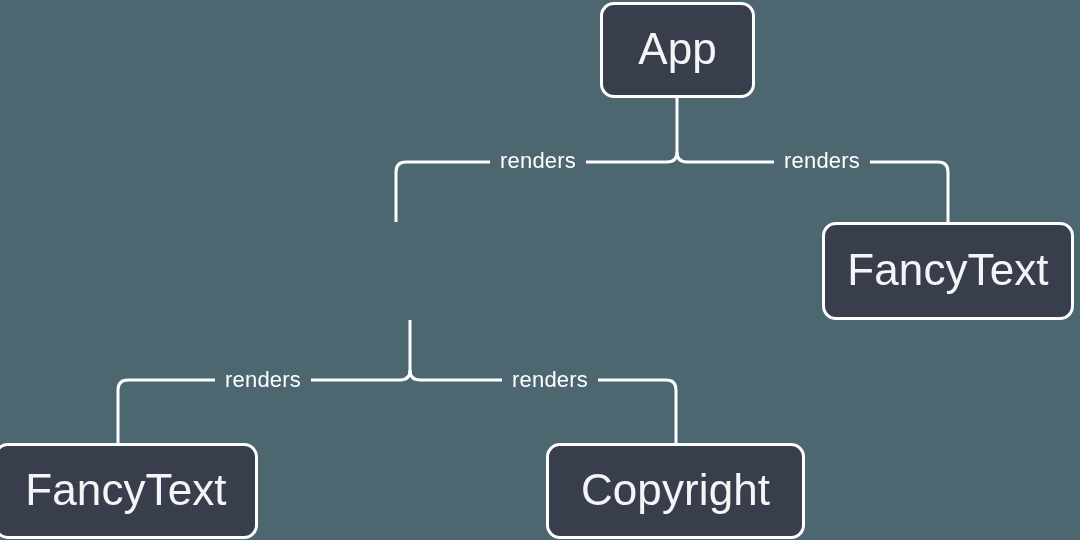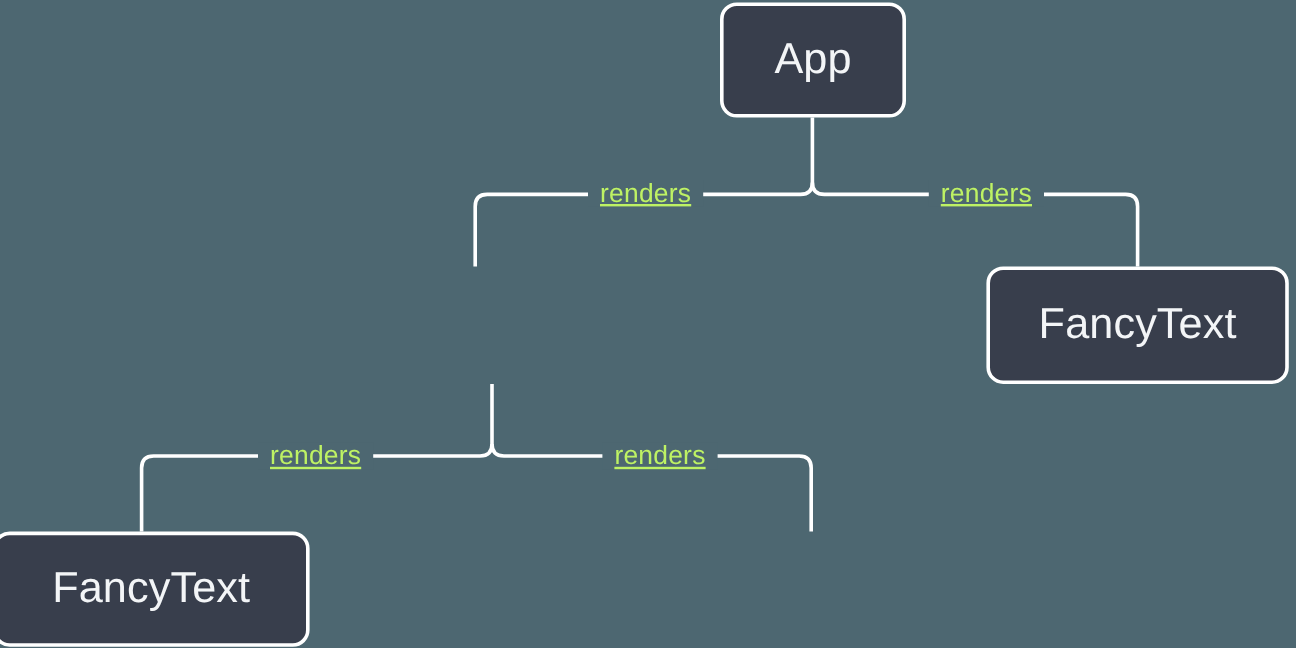--- a/index.html
+++ b/index.html
@@ -30,43 +30,42 @@
     position: absolute;
     box-sizing: border-box;
     background: #383e4c;
     border: 3px solid #ffffff;
     border-radius: 14px;
     display: flex;
     align-items: center;
     justify-content: center;
     color: #f3f5f7;
     font-family: "Liberation Sans", sans-serif;
-    font-size: 36px;
+    font-size: 44px;
     font-weight: 400;
     letter-spacing: 0.1px;
     white-space: nowrap;
   }
   .node-label {
     display: block;
     line-height: 1;
     padding-bottom: 2px;
   }
   .edge-label {
     position: absolute;
-    color: #bef264;
+    color: #ffffff;
     font-family: "Liberation Sans", sans-serif;
     font-size: 22px;
     font-weight: 500;
     line-height: 1;
     letter-spacing: 0.2px;
     white-space: nowrap;
     transform: translate(-50%, -50%);
     background: #4d6771;
     padding: 0 10px;
-    text-decoration: underline;
   }
 </style>
 </head>
 <body>
 
 <div id="diagram-root">
 
   <svg id="connector-layer" viewBox="0 0 1080 540" width="1080" height="540" aria-hidden="true">
     <g fill="none" stroke="#ffffff" stroke-width="3" stroke-linecap="butt" stroke-linejoin="round">
 
@@ -91,14 +90,17 @@
 
 
   <div class="node-box" style="left:822px; top:222px; width:252px; height:98px;">
     <span class="node-label">FancyText</span>
   </div>
 
   <div class="node-box" style="left:-6px; top:443px; width:264px; height:96px;">
     <span class="node-label">FancyText</span>
   </div>
 
+  <div class="node-box" style="left:546px; top:443px; width:259px; height:96px;">
+    <span class="node-label">Copyright</span>
+  </div>
 
 </div>
 
 </body></html>

